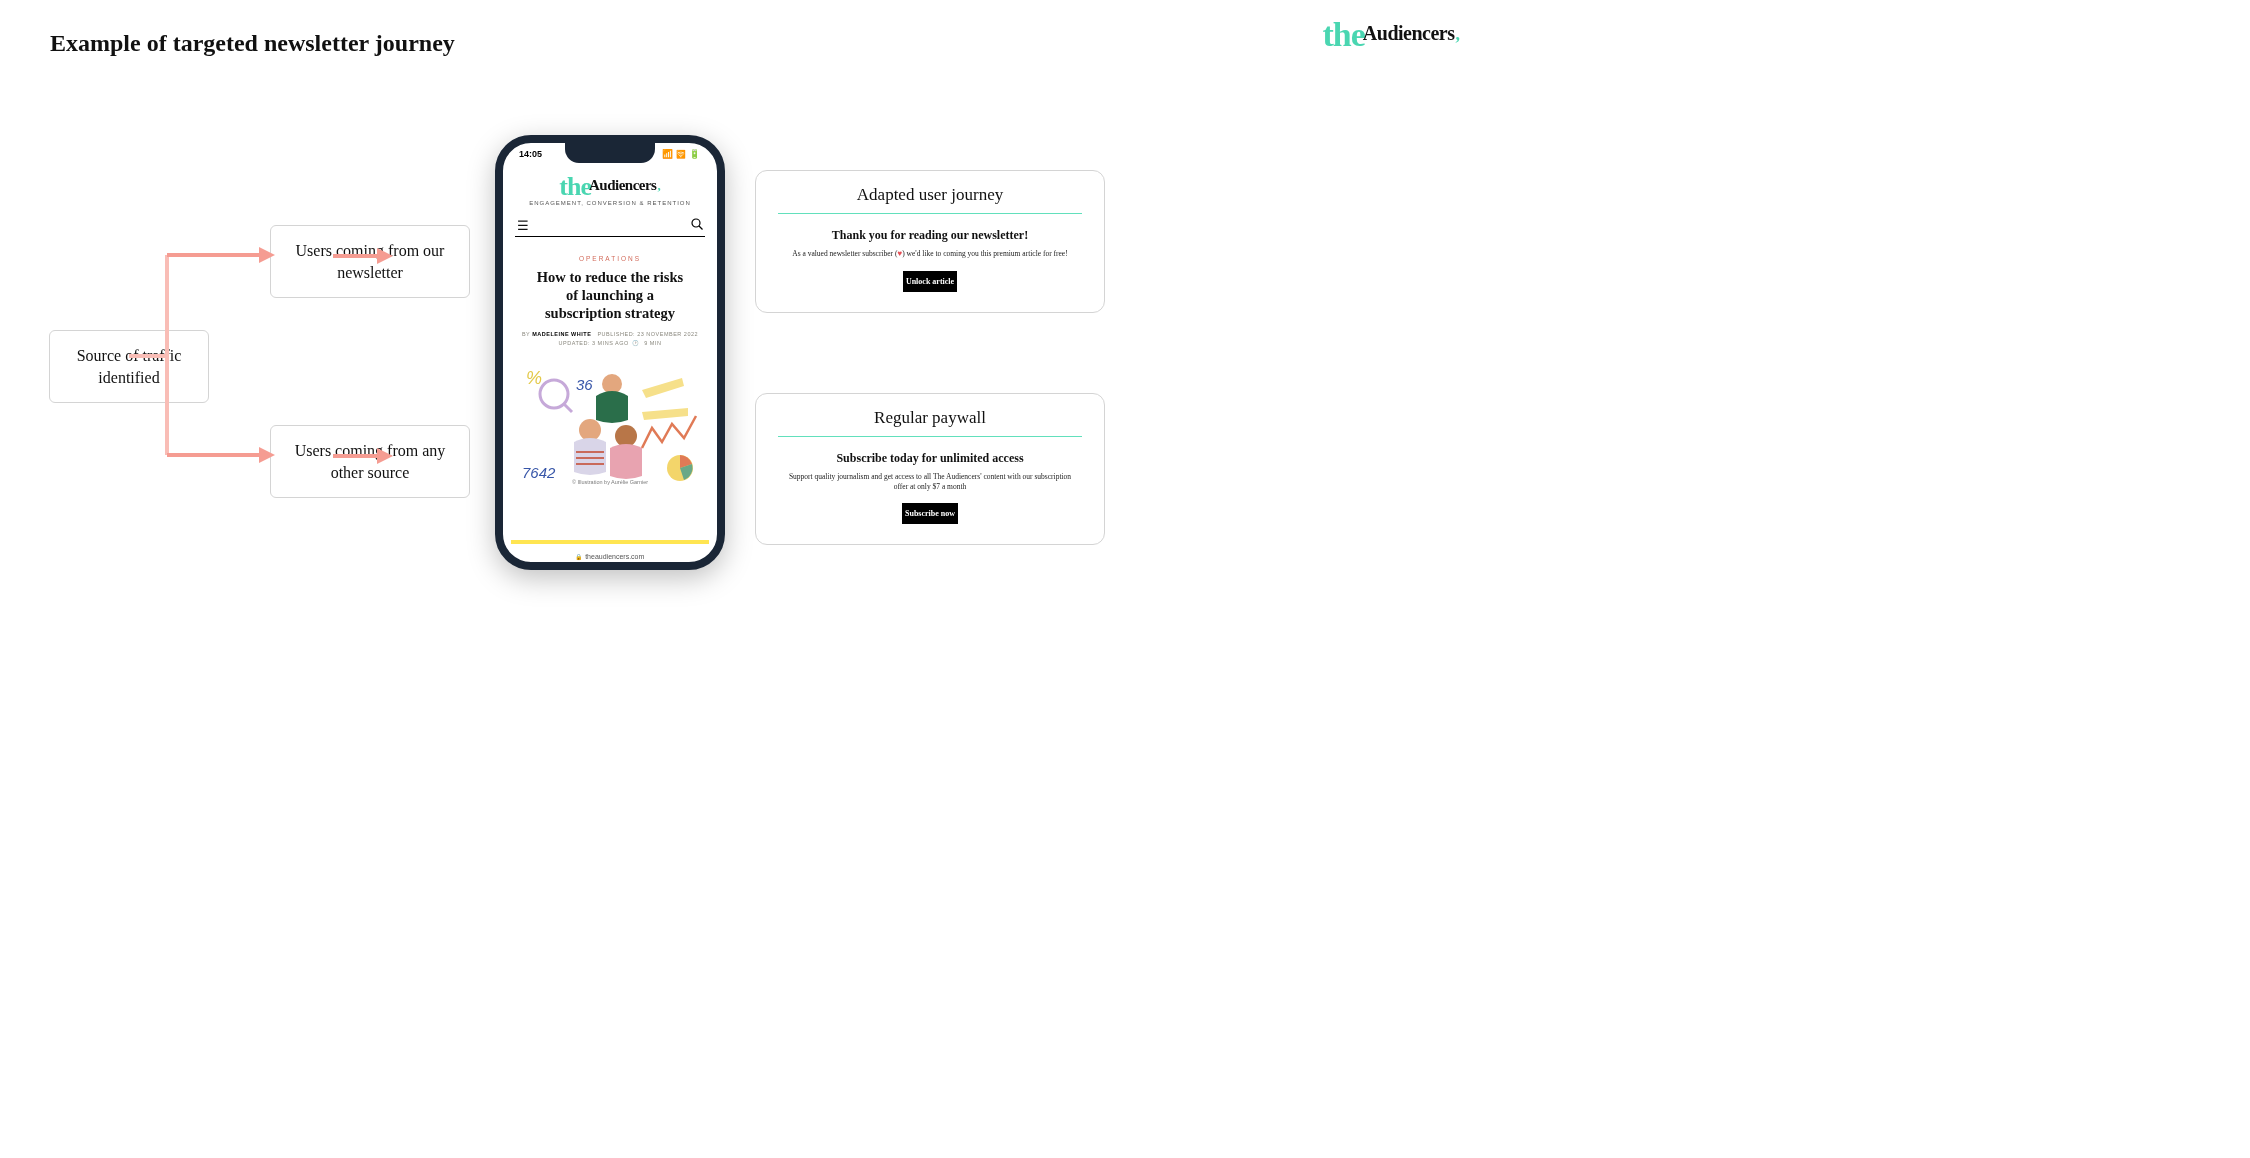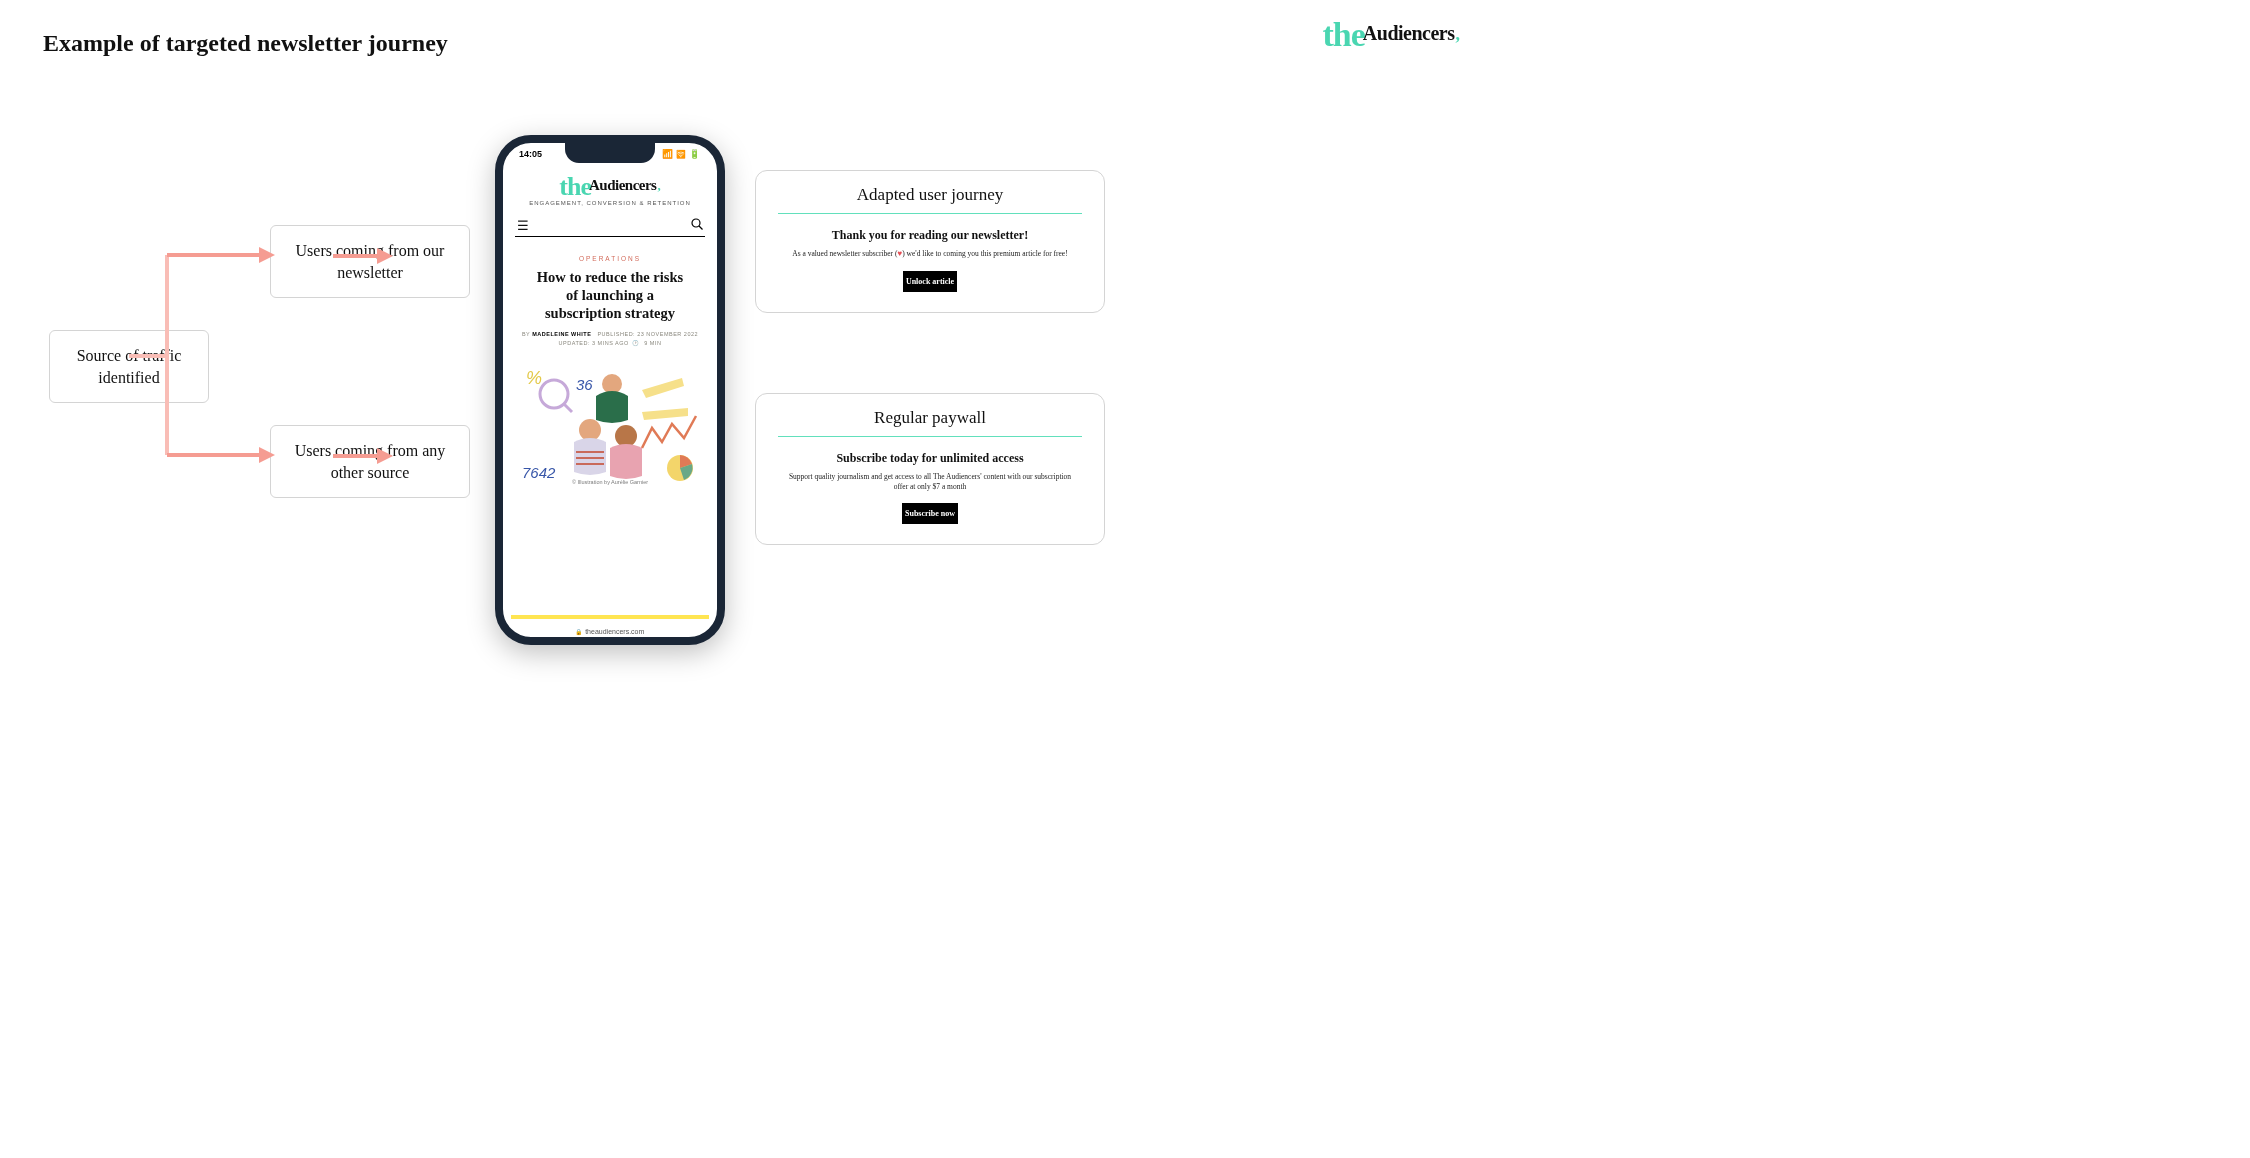--- a/index.html
+++ b/index.html
@@ -16,21 +16,21 @@
   body{
     width:1500px;
     height:772px;
     background:#ffffff;
     font-family: Georgia, "Times New Roman", serif;
     color:var(--ink);
     position:relative;
   }
   .slide-title{
     position:absolute;
-    left:43px; top:30px;
+    left:50px; top:30px;
     font-size:24px;
     font-weight:700;
   }
   .logo{
     position:absolute;
     right:40px; top:22px;
     display:flex; align-items:flex-end;
     font-weight:900;
   }
   .logo .the{
@@ -69,21 +69,21 @@
   .box.branch.bot{ left:270px; top:425px; }
   
   .arrow{position:absolute;}
   .arrow svg{display:block;overflow:visible;}
   .coral-stroke{stroke:var(--coral);stroke-width:4;fill:none;}
   .coral-fill{fill:var(--coral);}
   
   .phone{
     position:absolute;
     left:495px; top:135px;
-    width:230px; height:510px;
+    width:230px; height:435px;
     background:#ffffff;
     border:8px solid #1a2636;
     border-radius:36px;
     box-shadow:0 8px 28px rgba(0,0,0,.25);
     overflow:hidden;
     font-family: -apple-system, sans-serif;
   }
   .notch{
     position:absolute;
     top:0; left:50%; transform:translateX(-50%);

